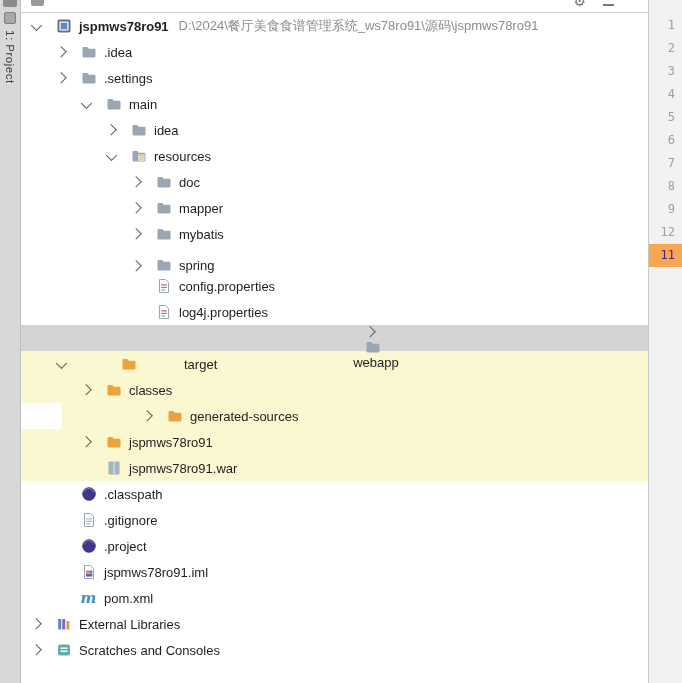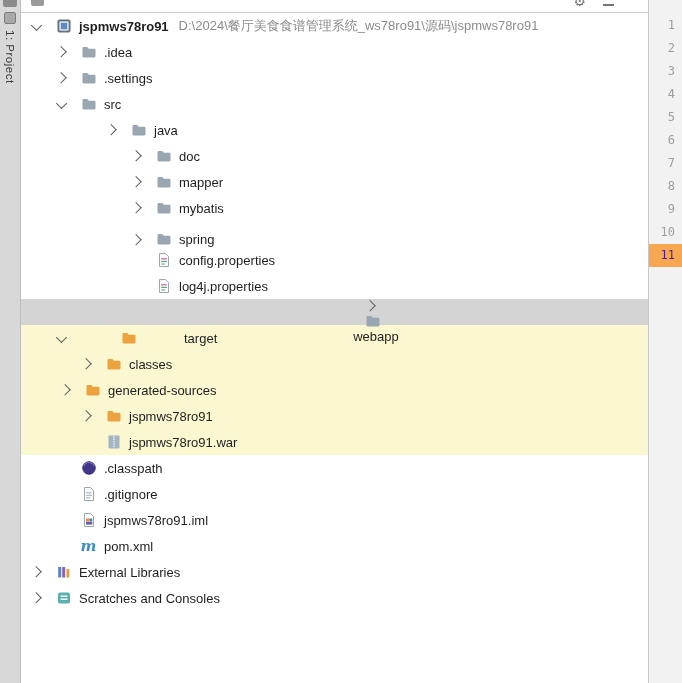--- a/index.html
+++ b/index.html
@@ -99,41 +99,57 @@
           <div class="toggle collapsed">
             <i></i>
           </div>
           <span class="icon">
             <svg width="16" height="16" viewBox="0 0 16 16">
               <path d="M1.5 4.2c0-.7.5-1.2 1.2-1.2h3.6l1.5 1.7h5.5c.7 0 1.2.5 1.2 1.2v6.4c0 .7-.5 1.2-1.2 1.2H2.7c-.7 0-1.2-.5-1.2-1.2z" fill="#9aa7b2"></path>
             </svg>
           </span>
           <span class="label">.settings</span>
         </div>
-        <div class="row" style="padding-left: 33px;">
+        <div class="row" style="padding-left: 58px;">
           <div class="toggle expanded">
             <i></i>
           </div>
           <span class="icon">
             <svg width="16" height="16" viewBox="0 0 16 16">
               <path d="M1.5 4.2c0-.7.5-1.2 1.2-1.2h3.6l1.5 1.7h5.5c.7 0 1.2.5 1.2 1.2v6.4c0 .7-.5 1.2-1.2 1.2H2.7c-.7 0-1.2-.5-1.2-1.2z" fill="#9aa7b2"></path>
             </svg>
           </span>
-          <span class="label">src</span>
+          <span class="label">main</span>
         </div>
         <div class="row" style="padding-left: 83px;">
           <div class="toggle collapsed">
             <i></i>
           </div>
           <span class="icon">
             <svg width="16" height="16" viewBox="0 0 16 16">
               <path d="M1.5 4.2c0-.7.5-1.2 1.2-1.2h3.6l1.5 1.7h5.5c.7 0 1.2.5 1.2 1.2v6.4c0 .7-.5 1.2-1.2 1.2H2.7c-.7 0-1.2-.5-1.2-1.2z" fill="#9aa7b2"></path>
             </svg>
           </span>
-          <span class="label">java</span>
+          <span class="label">idea</span>
+        </div>
+        <div class="row" style="padding-left: 83px;">
+          <div class="toggle expanded">
+            <i></i>
+          </div>
+          <span class="icon">
+            <svg width="16" height="16" viewBox="0 0 16 16">
+              <path d="M1.5 4.2c0-.7.5-1.2 1.2-1.2h3.6l1.5 1.7h5.5c.7 0 1.2.5 1.2 1.2v6.4c0 .7-.5 1.2-1.2 1.2H2.7c-.7 0-1.2-.5-1.2-1.2z" fill="#9aa7b2"></path>
+              <g stroke="#fff" stroke-width=".5">
+                <rect x="7.6" y="6.8" width="5.6" height="1.7" fill="#efbf3e"></rect>
+                <rect x="7.6" y="8.9" width="5.6" height="1.7" fill="#efbf3e"></rect>
+                <rect x="7.6" y="11" width="5.6" height="1.7" fill="#efbf3e"></rect>
+              </g>
+            </svg>
+          </span>
+          <span class="label">resources</span>
         </div>
         <div class="row" style="padding-left: 108px;">
           <div class="toggle collapsed">
             <i></i>
           </div>
           <span class="icon">
             <svg width="16" height="16" viewBox="0 0 16 16">
               <path d="M1.5 4.2c0-.7.5-1.2 1.2-1.2h3.6l1.5 1.7h5.5c.7 0 1.2.5 1.2 1.2v6.4c0 .7-.5 1.2-1.2 1.2H2.7c-.7 0-1.2-.5-1.2-1.2z" fill="#9aa7b2"></path>
             </svg>
           </span>
@@ -222,21 +238,21 @@
           <div class="toggle collapsed">
             <i></i>
           </div>
           <span class="icon">
             <svg width="16" height="16" viewBox="0 0 16 16">
               <path d="M1.5 4.2c0-.7.5-1.2 1.2-1.2h3.6l1.5 1.7h5.5c.7 0 1.2.5 1.2 1.2v6.4c0 .7-.5 1.2-1.2 1.2H2.7c-.7 0-1.2-.5-1.2-1.2z" fill="#eca33f"></path>
             </svg>
           </span>
           <span class="label">classes</span>
         </div>
-        <div class="row" style="background: rgb(251, 247, 208); padding-left: 37px;">
+        <div class="row" style="background: rgb(251, 247, 208); padding-left: 78px; margin-left: 41px;">
           <div class="toggle collapsed">
             <i></i>
           </div>
           <span class="icon">
             <svg width="16" height="16" viewBox="0 0 16 16">
               <path d="M1.5 4.2c0-.7.5-1.2 1.2-1.2h3.6l1.5 1.7h5.5c.7 0 1.2.5 1.2 1.2v6.4c0 .7-.5 1.2-1.2 1.2H2.7c-.7 0-1.2-.5-1.2-1.2z" fill="#eca33f"></path>
             </svg>
           </span>
           <span class="label">generated-sources</span>
         </div>
@@ -284,20 +300,31 @@
             <svg width="16" height="16" viewBox="0 0 16 16">
               <path d="M3.5 1.5h6l3 3v10h-9z" fill="#fff" stroke="#9aa7b0"></path>
               <g fill="#aab7c0">
                 <rect x="5.2" y="6.2" width="5.6" height="1.2"></rect>
                 <rect x="5.2" y="8.7" width="5.6" height="1.2"></rect>
                 <rect x="5.2" y="11.2" width="4" height="1.2"></rect>
               </g>
             </svg>
           </span>
           <span class="label">.gitignore</span>
+        </div>
+        <div class="row" style="padding-left: 33px;">
+          <div class="toggle nochev"></div>
+          <span class="icon">
+            <svg width="16" height="16" viewBox="0 0 16 16">
+              <circle cx="8" cy="8" r="6.3" fill="#40368b"></circle>
+              <path d="M2.6 6.5a5.6 5.6 0 0 1 10.8 0" fill="none" stroke="#8c84cf" stroke-width="1.1"></path>
+              <circle cx="8" cy="8" r="6.3" fill="none" stroke="#2c2463" stroke-width=".8"></circle>
+            </svg>
+          </span>
+          <span class="label">.project</span>
         </div>
         <div class="row" style="padding-left: 33px;">
           <div class="toggle nochev"></div>
           <span class="icon">
             <svg width="16" height="16" viewBox="0 0 16 16">
               <path d="M3.5 1.5h6l3 3v10h-9z" fill="#fff" stroke="#9aa7b0"></path>
               <rect x="5" y="6.5" width="3" height="3" fill="#e8854a"></rect>
               <rect x="8.3" y="6.5" width="3" height="3" fill="#4a7fc1"></rect>
               <rect x="5" y="9.8" width="6.3" height="2.8" fill="#6a5fa6"></rect>
             </svg>
@@ -344,18 +371,18 @@
     <div class="gutter-lines" id="gutter-lines">
         <div class="ln">1</div>
         <div class="ln">2</div>
         <div class="ln">3</div>
         <div class="ln">4</div>
         <div class="ln">5</div>
         <div class="ln">6</div>
         <div class="ln">7</div>
         <div class="ln">8</div>
         <div class="ln">9</div>
-        <div class="ln">10</div>
+        <div class="ln">12</div>
         <div class="ln hl" style="background: rgb(247, 167, 80);">11</div>
       </div>
   </div>
 
 </div>
 
 </body></html>

